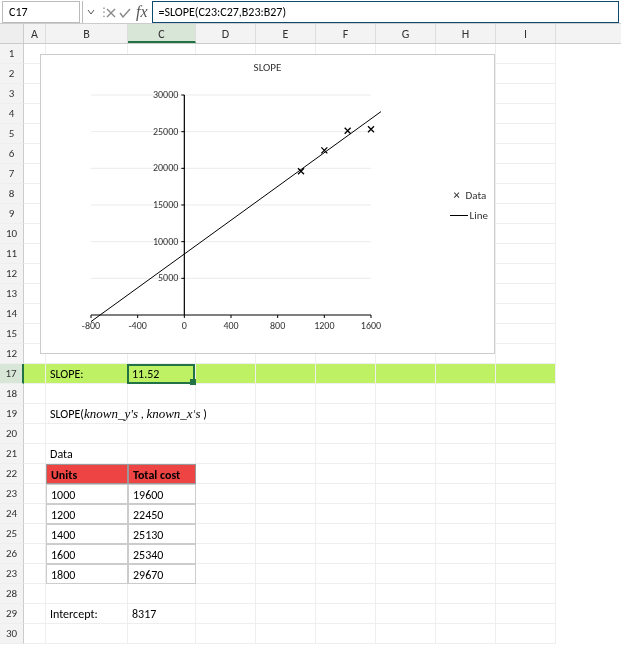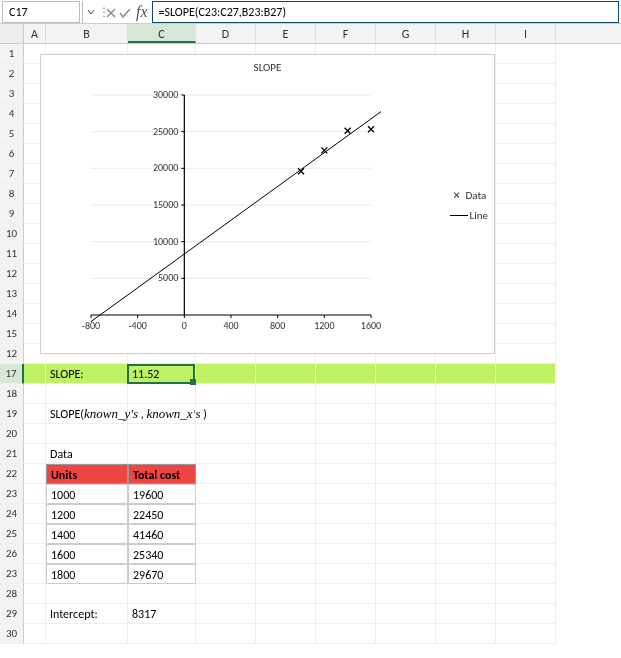--- a/index.html
+++ b/index.html
@@ -483,21 +483,21 @@
       <div class="cell cE"></div>
       <div class="cell cF"></div>
       <div class="cell cG"></div>
       <div class="cell cH"></div>
       <div class="cell cI"></div>
     </div>
   <div class="row">
       <div class="rh">25</div>
       <div class="cell cA"></div>
     <div class="cell cB tdc">1400</div>
-    <div class="cell cC tdc">41460</div>
+    <div class="cell cC tdc">25130</div>
     <div class="cell cD"></div>
       <div class="cell cE"></div>
       <div class="cell cF"></div>
       <div class="cell cG"></div>
       <div class="cell cH"></div>
       <div class="cell cI"></div>
     </div>
   <div class="row">
       <div class="rh">26</div>
       <div class="cell cA"></div>

